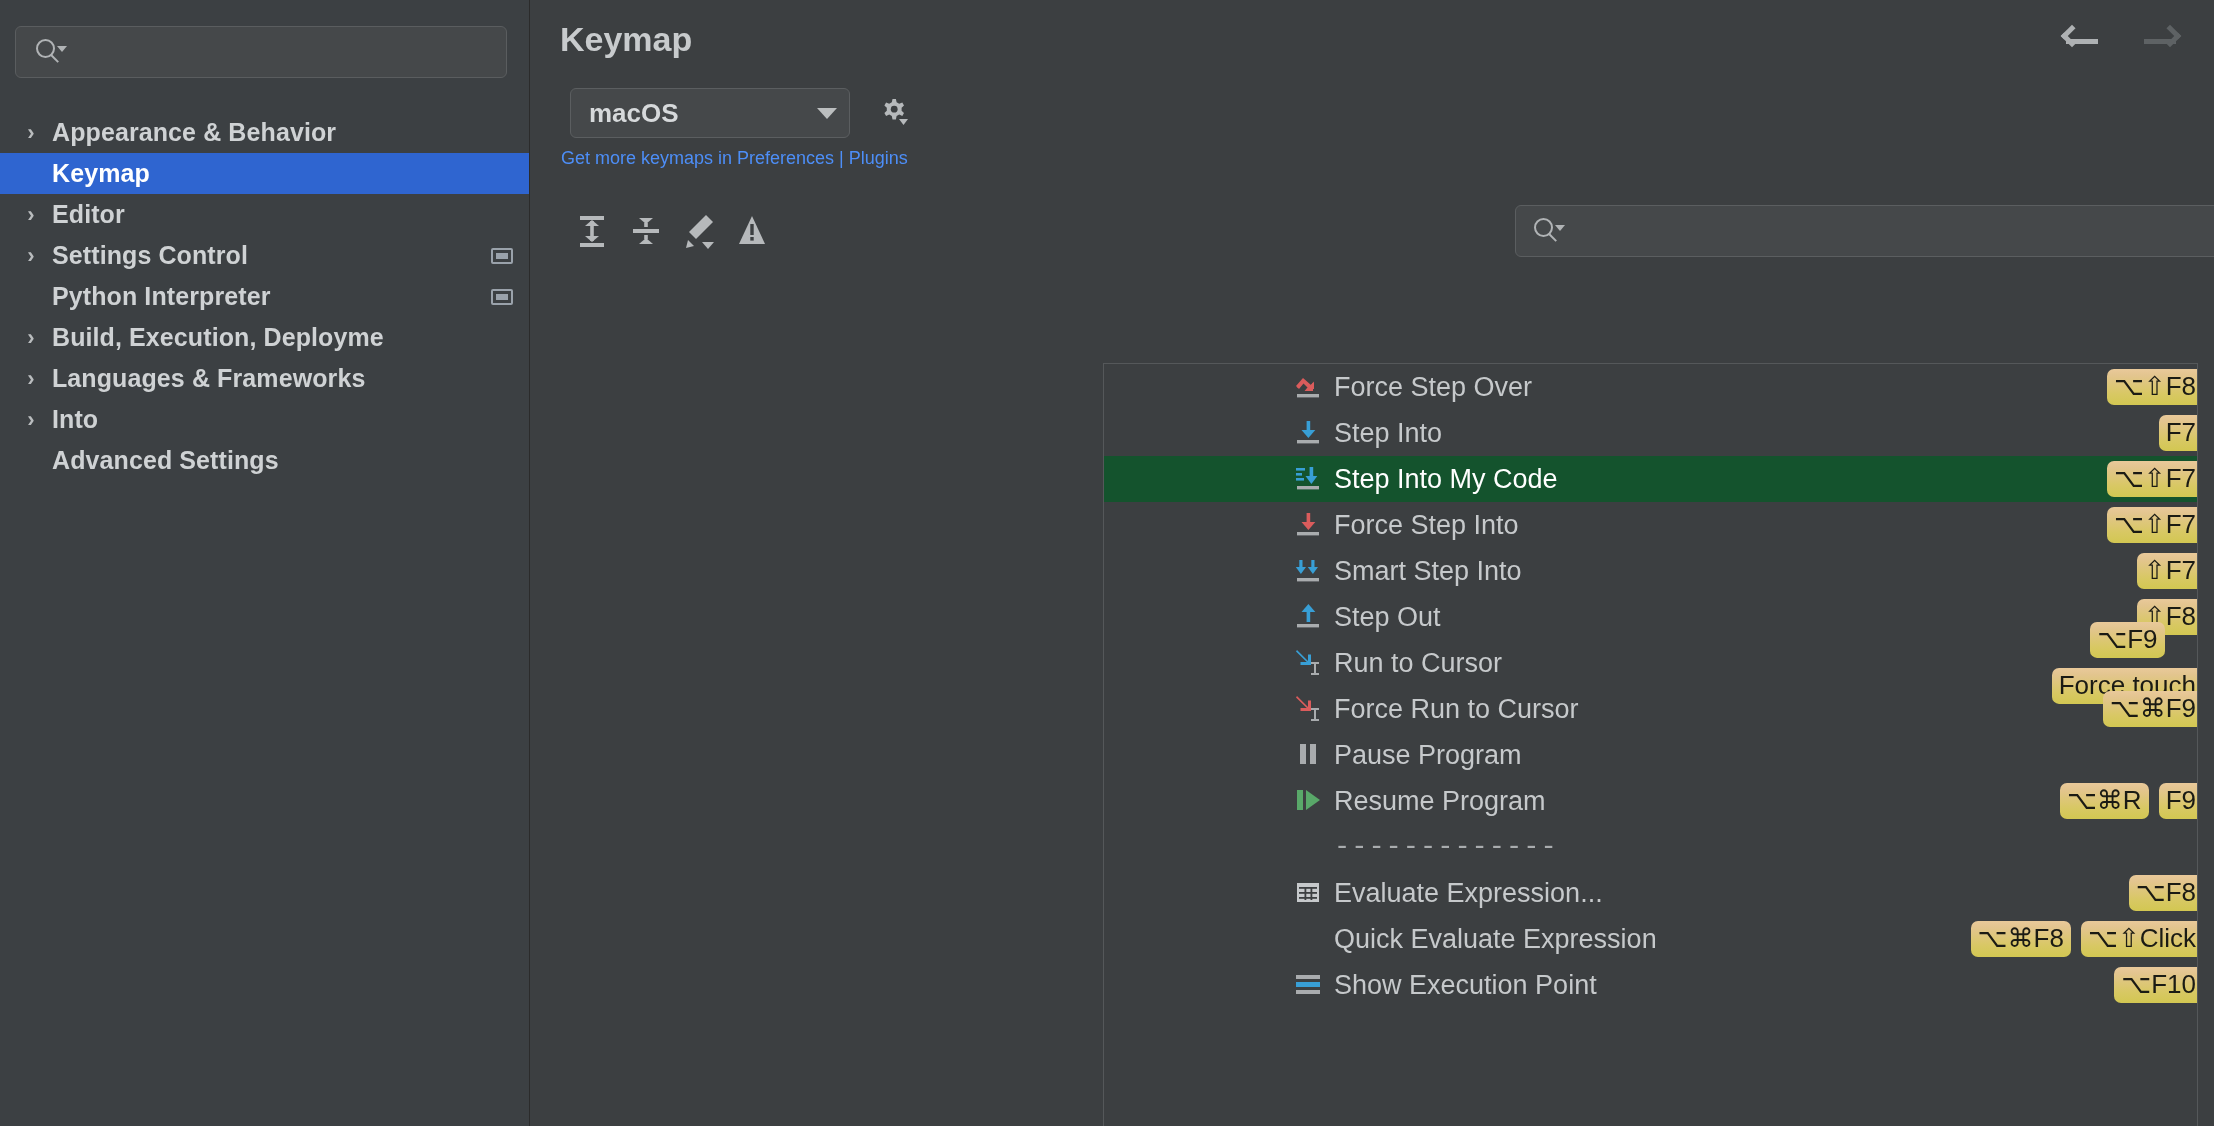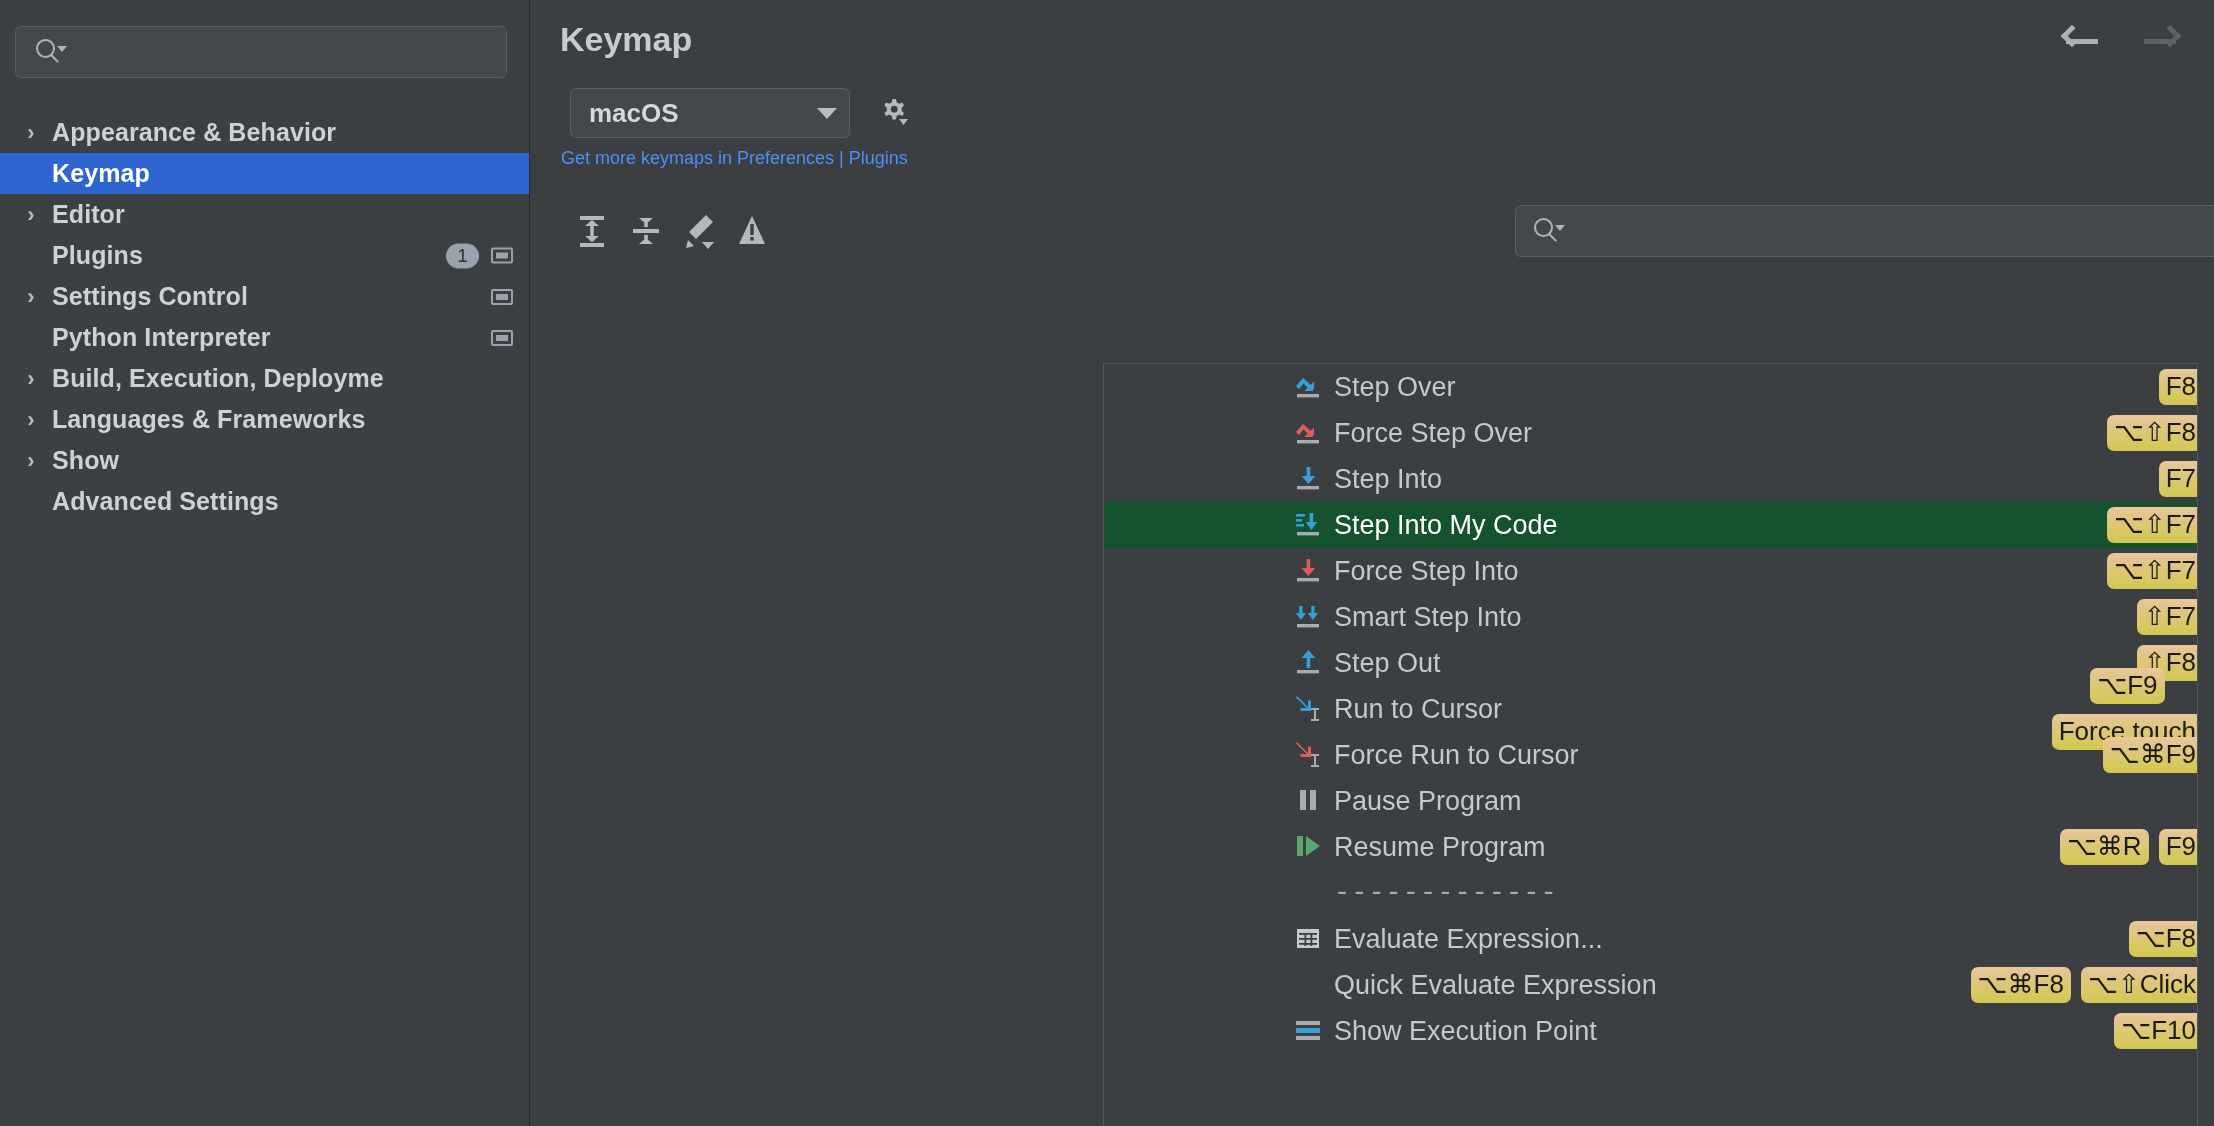--- a/index.html
+++ b/index.html
@@ -183,28 +183,20 @@
         </div>
         <div class="nav-item selected">
           <span class="nav-arrow hidden">›</span>
           <span class="nav-label">Keymap</span>
         </div>
         <div class="nav-item">
           <span class="nav-arrow">›</span>
           <span class="nav-label">Editor</span>
         </div>
         <div class="nav-item">
-          <span class="nav-arrow hidden">›</span>
-          <span class="nav-label">Plugins</span>
-          <span class="nav-right">
-            <span class="badge-count">1</span>
-            <span class="proj-icon"></span>
-          </span>
-        </div>
-        <div class="nav-item">
           <span class="nav-arrow">›</span>
           <span class="nav-label">Settings Control</span>
           <span class="nav-right">
             <span class="proj-icon"></span>
           </span>
         </div>
         <div class="nav-item">
           <span class="nav-arrow hidden">›</span>
           <span class="nav-label">Python Interpreter</span>
           <span class="nav-right">
@@ -214,21 +206,21 @@
         <div class="nav-item">
           <span class="nav-arrow">›</span>
           <span class="nav-label">Build, Execution, Deployme</span>
         </div>
         <div class="nav-item">
           <span class="nav-arrow">›</span>
           <span class="nav-label">Languages &amp; Frameworks</span>
         </div>
         <div class="nav-item">
           <span class="nav-arrow">›</span>
-          <span class="nav-label">Show</span>
+          <span class="nav-label">Into</span>
         </div>
         <div class="nav-item">
           <span class="nav-arrow hidden">›</span>
           <span class="nav-label">Advanced Settings</span>
         </div>
       </div>
   </div>
 
   <div id="main">
 
@@ -305,33 +297,20 @@
             <span class="handle"></span>
             <span class="caret"></span>
         </span>
       </div>
 
     </div>
 
     <div id="list">
         <div class="row">
           <span class="ricon"><svg width="30" height="30" viewBox="0 0 30 30">
-              <path d="M2 14 L9 6 L17 13 L20 9.5 L20 17 L12.5 17 L15.5 15 L9 10 L4 16 Z" fill="#389fd6"></path>
-              <path d="M15 7 l8 0 l0 8 l-4 -4 z" fill="#389fd6" opacity="0"></path>
-              <path d="M7 5 L14.5 12.5 L17.5 9 L21 9 L21 17.5 L13 17.5 L16 14.5 L13.5 12 L7 5 Z" fill="none"></path>
-              <path d="M3 15 L9.5 7.5 L16 14 L19 10.5 L19 19 L10.5 19 L13.5 15.5 L9.5 11.5 L5 17 Z" fill="#389fd6"></path>
-              <rect x="3" y="22" width="22" height="3.4" fill="#a9acae"></rect>
-            </svg></span>
-          <span class="rlabel">Step Over</span>
-          <span class="shortcuts" style="right: -6px;">
-            <span class="kbd">F8</span>
-          </span>
-        </div>
-        <div class="row">
-          <span class="ricon"><svg width="30" height="30" viewBox="0 0 30 30">
               <path d="M2 14 L9 6 L17 13 L20 9.5 L20 17 L12.5 17 L15.5 15 L9 10 L4 16 Z" fill="#db5c5c"></path>
               <path d="M15 7 l8 0 l0 8 l-4 -4 z" fill="#db5c5c" opacity="0"></path>
               <path d="M7 5 L14.5 12.5 L17.5 9 L21 9 L21 17.5 L13 17.5 L16 14.5 L13.5 12 L7 5 Z" fill="none"></path>
               <path d="M3 15 L9.5 7.5 L16 14 L19 10.5 L19 19 L10.5 19 L13.5 15.5 L9.5 11.5 L5 17 Z" fill="#db5c5c"></path>
               <rect x="3" y="22" width="22" height="3.4" fill="#a9acae"></rect>
             </svg></span>
           <span class="rlabel">Force Step Over</span>
           <span class="shortcuts" style="right: -6px;">
             <span class="kbd">⌥⇧F8</span>
           </span>

